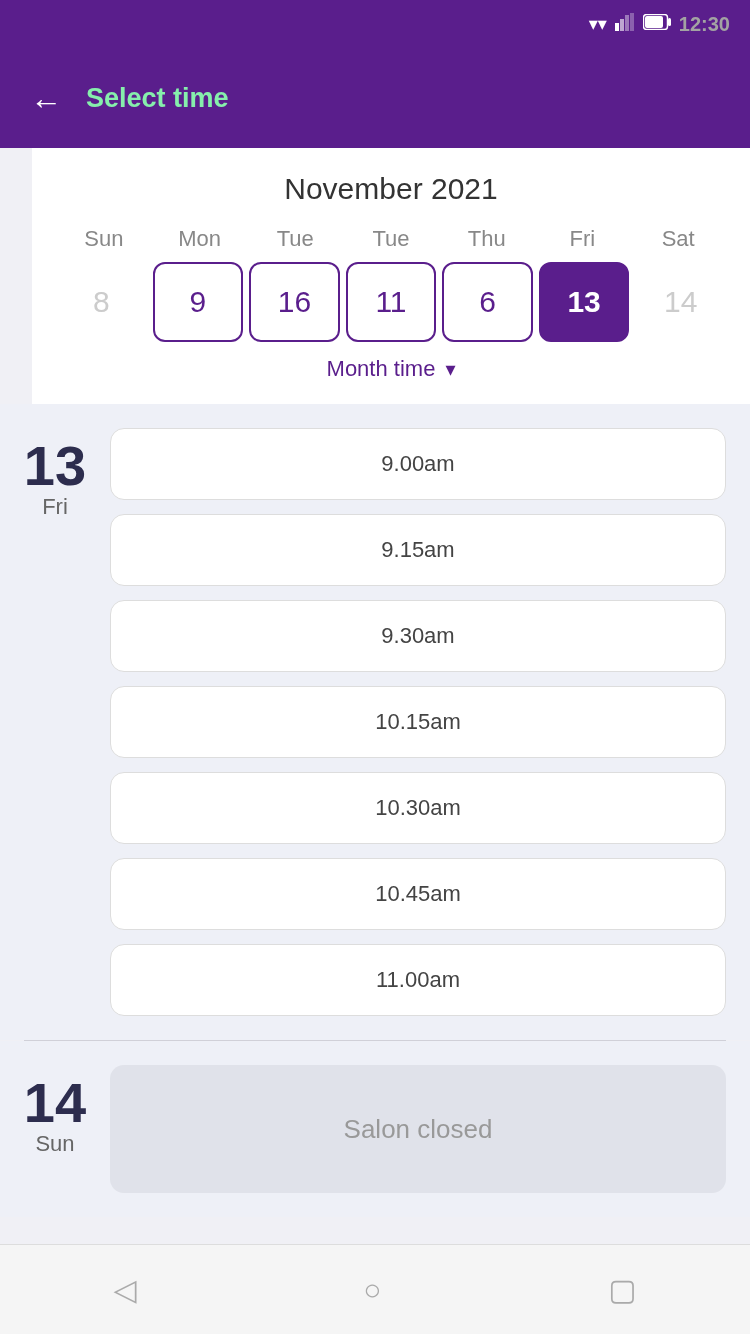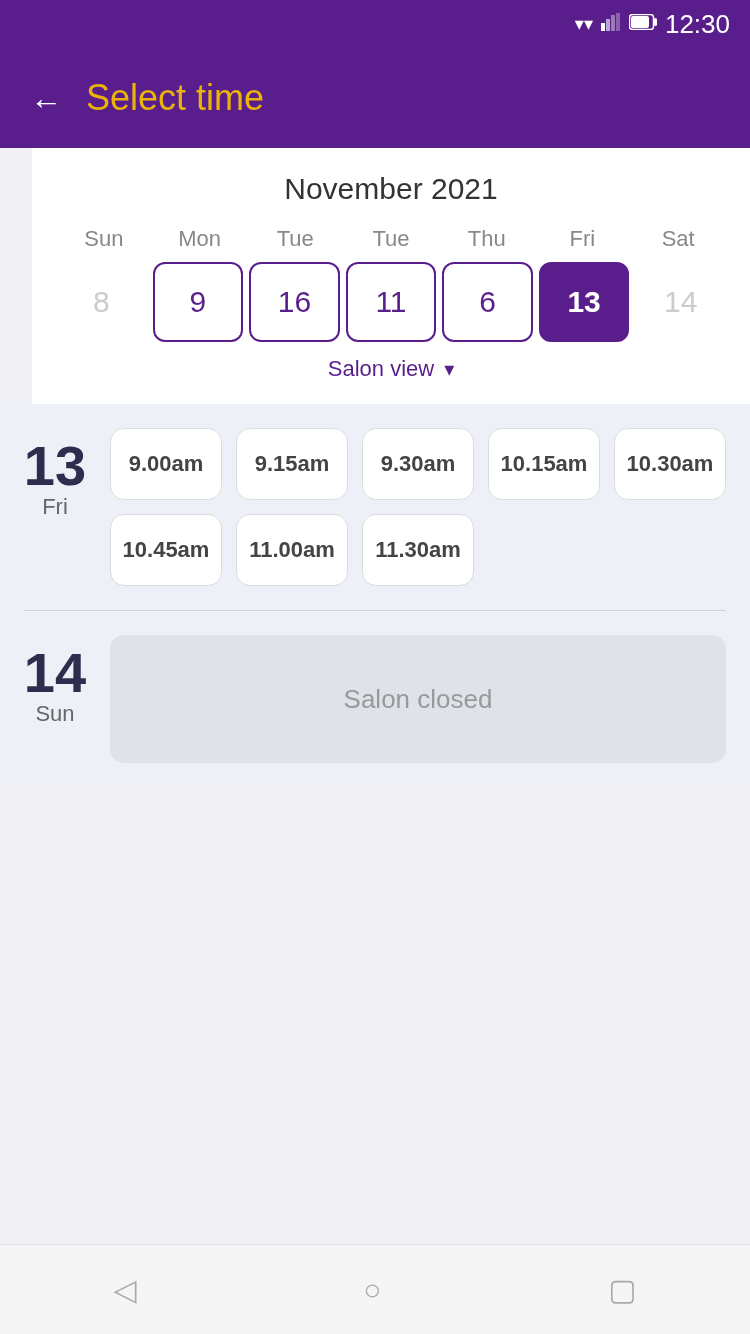--- a/index.html
+++ b/index.html
@@ -21,23 +21,23 @@
       justify-content: flex-end;
       padding: 0 20px;
       gap: 8px;
     }
     .status-icons {
       display: flex;
       align-items: center;
       gap: 8px;
     }
     .status-time {
-      color: #ffffff;
-      font-size: 26px;
-      font-weight: 400;
+      color: #a3a3a3;
+      font-size: 20px;
+      font-weight: 700;
     }
     .status-icon-wifi, .status-icon-signal, .status-icon-battery {
       color: white;
       font-size: 18px;
     }
 
     
     .header {
       background: #5a1e8c;
       height: 100px;
@@ -47,23 +47,23 @@
       gap: 24px;
     }
     .back-button {
       color: white;
       font-size: 32px;
       cursor: pointer;
       display: flex;
       align-items: center;
     }
     .header-title {
-      color: #eab308;
-      font-size: 36px;
-      font-weight: 400;
+      color: #86efac;
+      font-size: 27px;
+      font-weight: 700;
     }
 
     
     .calendar-section {
       background: white;
       padding: 24px 24px 16px;
       margin-left: 32px;
     }
     .month-title {
       text-align: center;
@@ -158,23 +158,22 @@
       line-height: 1;
     }
     .day-name {
       font-size: 22px;
       color: #666;
       font-weight: 400;
     }
     .time-slots-grid {
       flex: 1;
       display: grid;
-      grid-template-columns: repeat(5, 1fr);
+      grid-template-columns: repeat(1, 1fr);
       gap: 14px;
-      font-weight: bold;
     }
     .time-slot {
       background: white;
       border-radius: 14px;
       height: 72px;
       display: flex;
       align-items: center;
       justify-content: center;
       font-size: 22px;
       color: #444;
@@ -282,39 +281,38 @@
     <div class="date-cell disabled">8</div>
     <div class="date-cell active">9</div>
     <div class="date-cell active">16</div>
     <div class="date-cell active">11</div>
     <div class="date-cell active">6</div>
     <div class="date-cell selected">13</div>
     <div class="date-cell disabled">14</div>
   </div>
 
   <div class="month-view-toggle">
-    <span class="month-view-label">Salon view</span>
+    <span class="month-view-label">Month time</span>
     <span class="chevron-down">▾</span>
   </div>
 </div>
 
 <div class="time-section">
   <div class="day-label">
     <span class="day-number">13</span>
     <span class="day-name">Fri</span>
   </div>
   <div class="time-slots-grid">
     <div class="time-slot">9.00am</div>
     <div class="time-slot">9.15am</div>
     <div class="time-slot">9.30am</div>
     <div class="time-slot">10.15am</div>
     <div class="time-slot">10.30am</div>
     <div class="time-slot">10.45am</div>
     <div class="time-slot">11.00am</div>
-    <div class="time-slot">11.30am</div>
   </div>
 </div>
 
 <div class="section-divider"></div>
 
 <div class="closed-section">
   <div class="day-label">
     <span class="day-number">14</span>
     <span class="day-name">Sun</span>
   </div>

